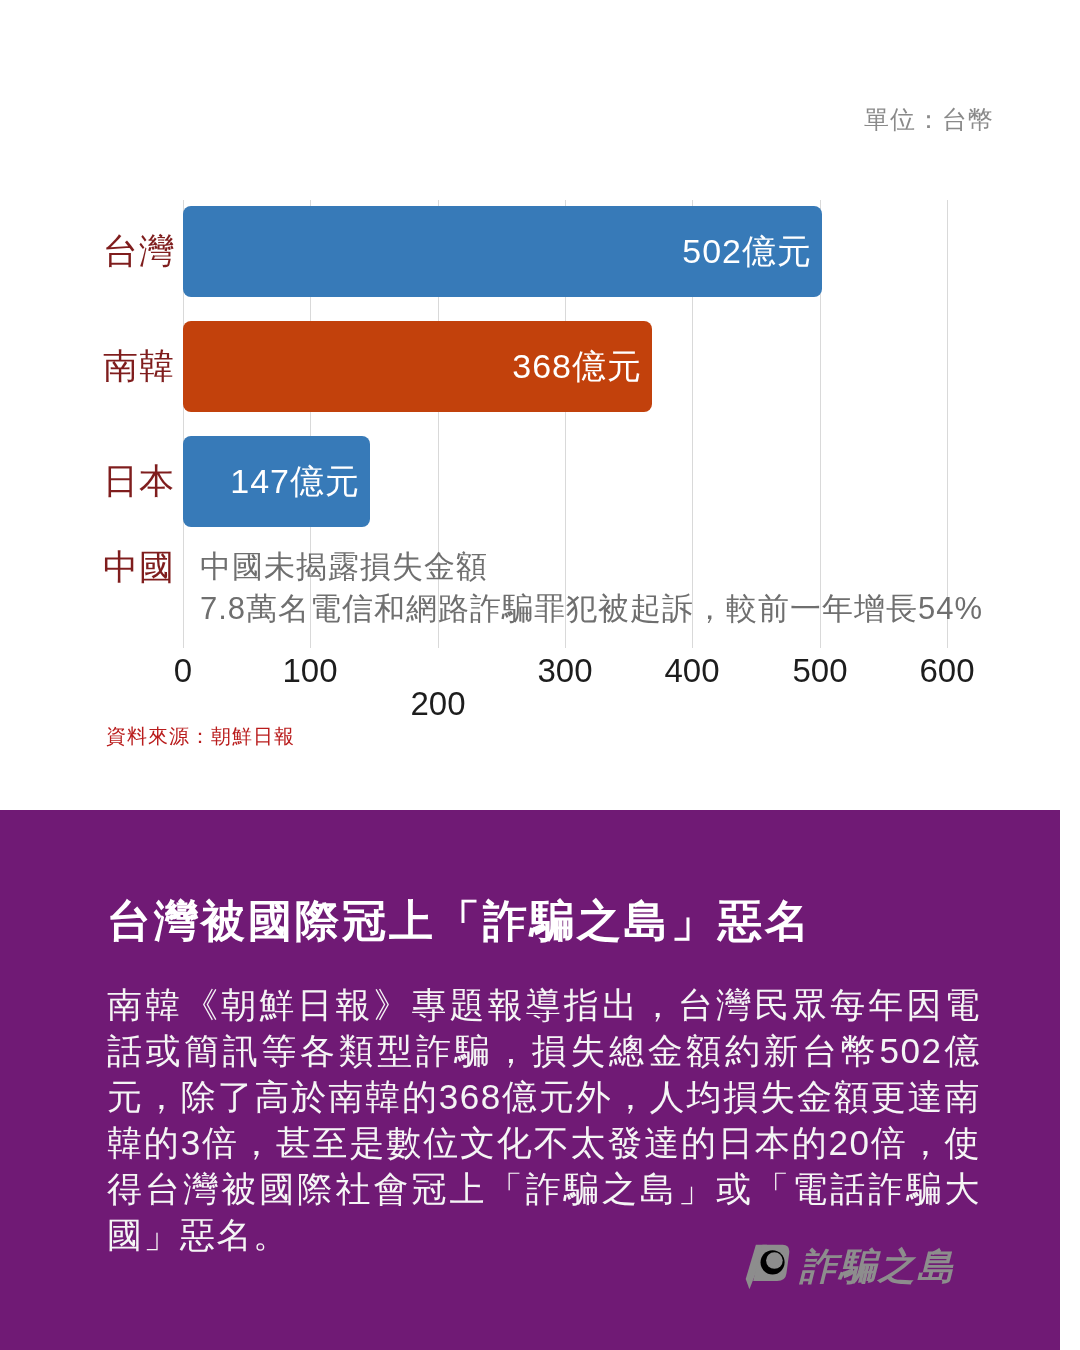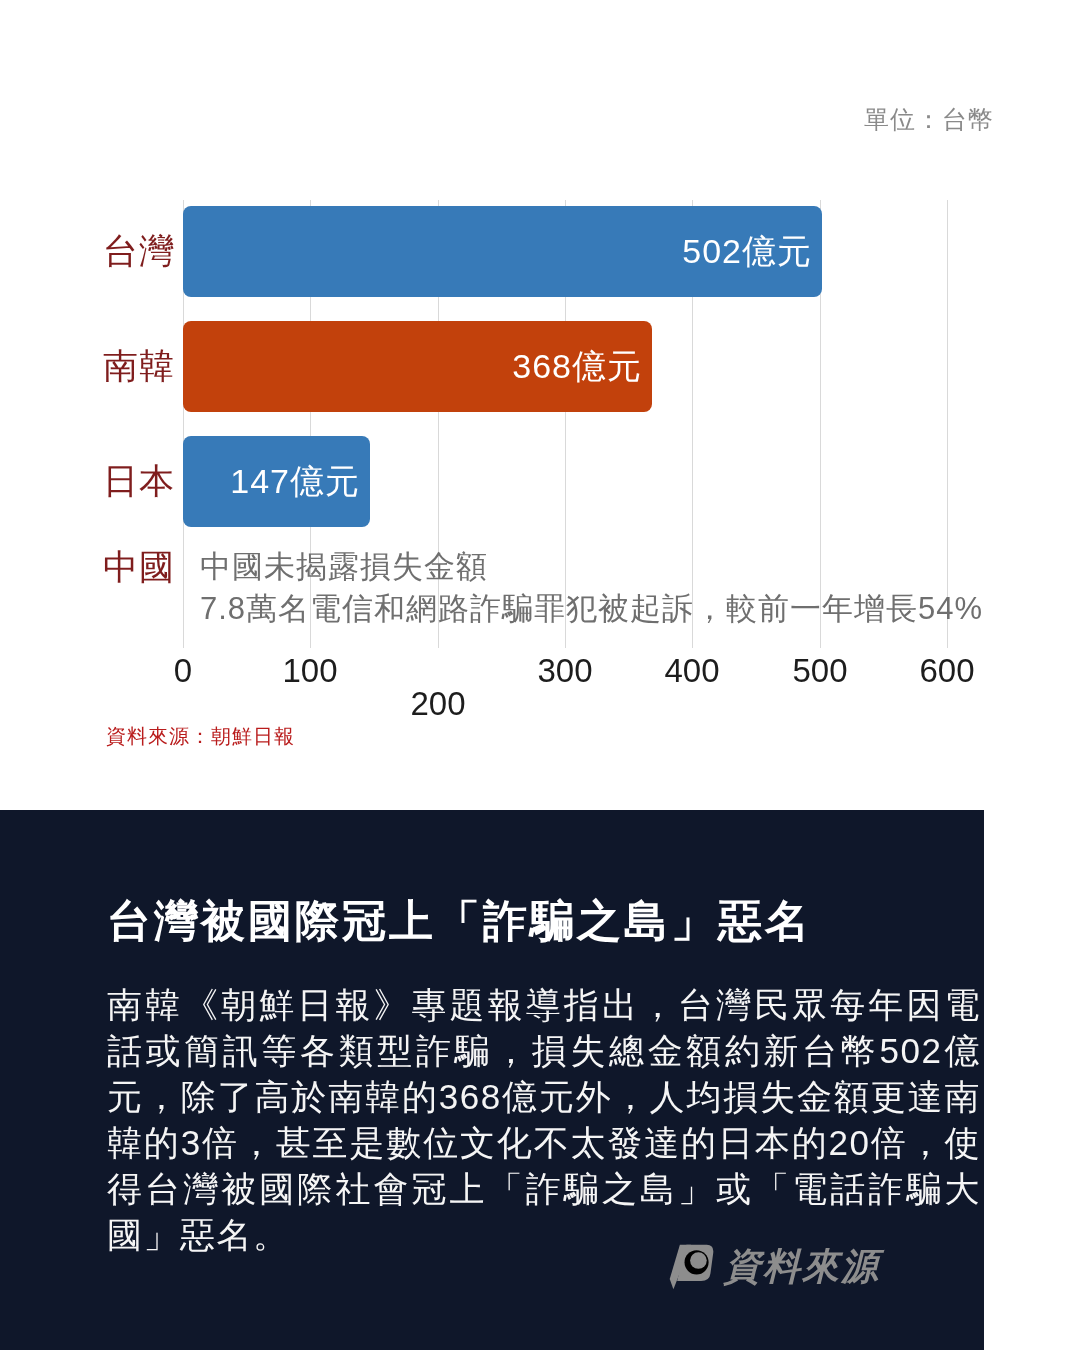--- a/index.html
+++ b/index.html
@@ -23,21 +23,21 @@
                display:flex; align-items:center; letter-spacing:1px; }
 
   .annotation { position:absolute; left:200px; top:546px; color:#6f6f6f; font-size:31px;
                 line-height:42px; letter-spacing:1px; white-space:nowrap; }
 
   .x-label { position:absolute; top:652px; transform:translateX(-50%); font-size:33px; color:#1d1d1d; }
 
   .source { position:absolute; left:106px; top:723px; font-size:20px; color:#b91c1c; letter-spacing:1px; }
 
   
-  .article { position:absolute; left:0; top:810px; width:984px; height:540px; background:#0f172a; }
+  .article { position:absolute; left:0; top:810px; width:1060px; height:540px; background:#701a75; }
   .article-heading { position:absolute; left:107px; top:82px; font-size:44px; font-weight:700;
                      color:#ffffff; letter-spacing:3px; }
   .article-body { position:absolute; left:107px; top:172px; width:874px; font-size:35px;
                   line-height:46px; color:#f5f5f5; letter-spacing:1.5px; text-align:justify; }
 
   .logo { position:absolute; right:104px; bottom:58px; display:flex; align-items:center; gap:8px; }
   .logo-mark { width:50px; height:50px; }
   .logo-text { font-size:37px; font-weight:700; font-style:italic; color:#8d8d8d; letter-spacing:2px; }
 </style>
 </head>
@@ -86,17 +86,17 @@
     <div class="article-heading">台灣被國際冠上「詐騙之島」惡名</div>
     <div class="article-body">南韓《朝鮮日報》專題報導指出，台灣民眾每年因電話或簡訊等各類型詐騙，損失總金額約新台幣502億元，除了高於南韓的368億元外，人均損失金額更達南韓的3倍，甚至是數位文化不太發達的日本的20倍，使得台灣被國際社會冠上「詐騙之島」或「電話詐騙大國」惡名。</div>
 
     <div class="logo">
       <svg class="logo-mark" viewBox="0 0 54 54">
         <polygon points="15,3 27,3 8,51 4,40" fill="#8d8d8d"></polygon>
         <path d="M22,3 L44,3 Q52,3 51,12 L48,34 Q47,42 38,42 L12,42 Z" fill="#8d8d8d"></path>
         <circle cx="33" cy="22" r="13" fill="#000000"></circle>
         <circle cx="35" cy="20" r="9" fill="#8d8d8d"></circle>
       </svg>
-      <span class="logo-text">資料來源</span>
+      <span class="logo-text">詐騙之島</span>
     </div>
   </div>
 
 </div>
 
 </body></html>

